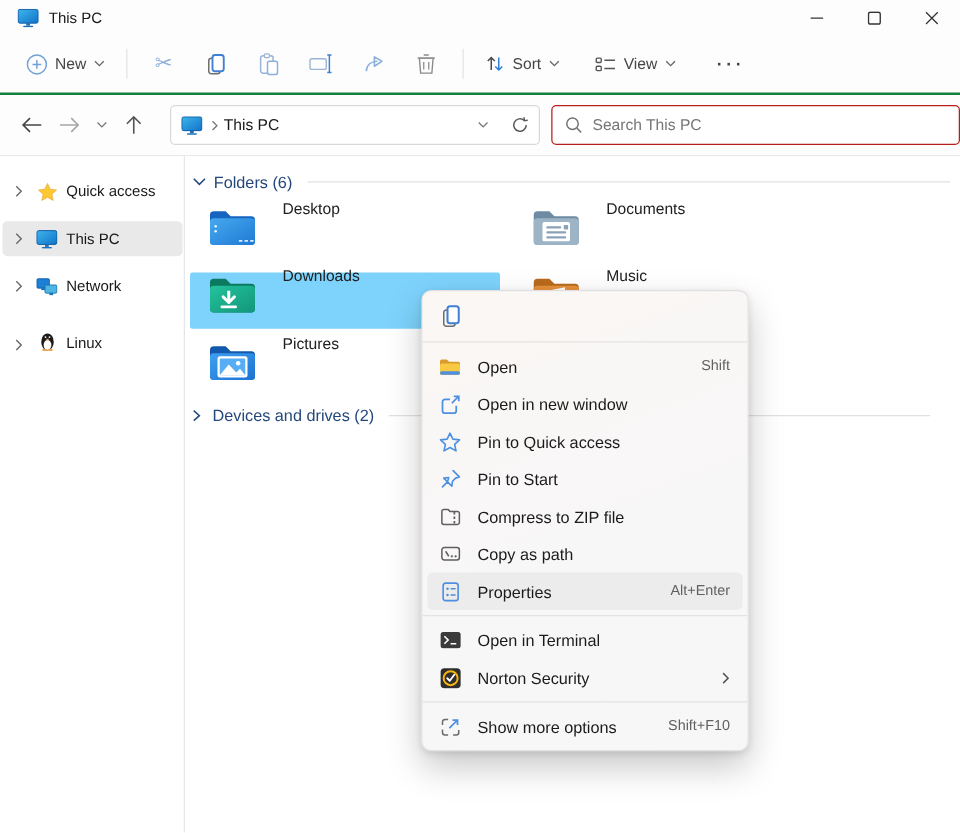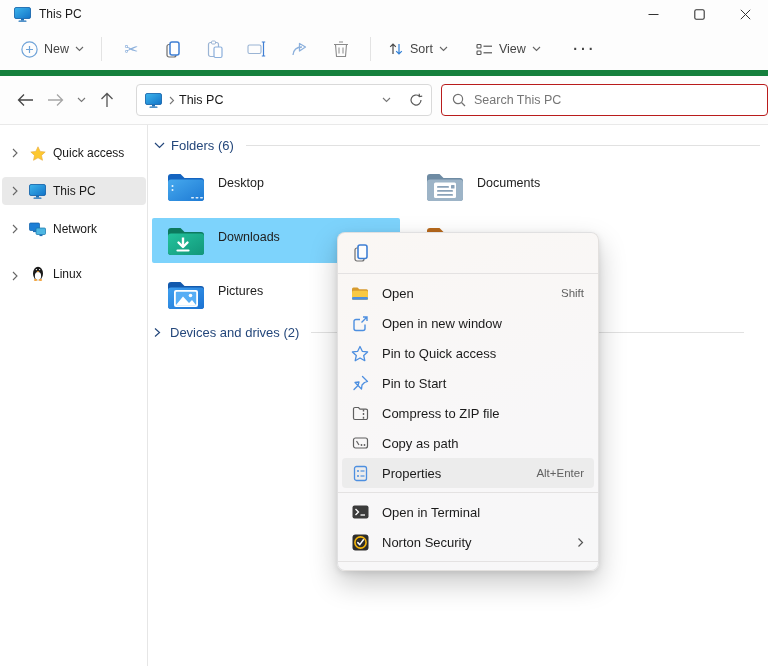--- a/index.html
+++ b/index.html
@@ -7,21 +7,21 @@
   body { font-family:"Liberation Sans","DejaVu Sans",sans-serif; background:#fff; color:#1b1b1b; position:relative; font-size:12px; }
 
   
   .titlebar { position:absolute; left:0; top:0; width:768px; height:28px; background:#fdfdfd; display:flex; align-items:center; }
   .titlebar .app-icon { margin-left:14px; width:17px; height:15px; }
   .titlebar .title { margin-left:8px; font-size:12px; color:#191919; }
   .win-controls { position:absolute; right:0; top:0; height:28px; display:flex; }
   .win-btn { width:46px; height:28px; display:flex; align-items:center; justify-content:center; }
 
   
-  .toolbar { position:absolute; left:0; top:28px; width:768px; height:48px; background:#fdfdfd; border-bottom:6px solid #15803d; display:flex; align-items:center; }
+  .toolbar { position:absolute; left:0; top:28px; width:768px; height:48px; background:#fdfdfd; border-bottom:2px solid #15803d; display:flex; align-items:center; }
   .tb-btn { display:flex; align-items:center; gap:6px; height:34px; padding:0 9px; border-radius:4px; color:#454545; font-size:12.5px; }
   .tb-icon-btn { width:42px; height:34px; display:flex; align-items:center; justify-content:center; border-radius:4px; }
   .tb-divider { width:1px; height:24px; background:#e3e3e3; margin:0 8px; }
   .scissors { font-size:17px; color:#8cb0dc; }
   .dots { letter-spacing:3px; font-weight:bold; color:#454545; font-size:14px; }
 
   
   .navrow { position:absolute; left:0; top:76px; width:768px; height:49px; background:#fdfdfd; border-bottom:1px solid #e9e9e9; display:flex; align-items:center; }
   .nav-btn { width:30px; height:30px; display:flex; align-items:center; justify-content:center; border-radius:4px; }
   .addressbar { margin-left:14px; width:296px; height:32px; border:1px solid #d9d9d9; border-radius:4px; background:#fff; display:flex; align-items:center; padding:0 8px; }
@@ -35,21 +35,21 @@
   .side-item { position:absolute; left:2px; width:144px; height:28px; display:flex; align-items:center; border-radius:4px; }
   .side-item.selected { background:#e9e9e9; }
   .side-item .chev { margin-left:8px; width:10px; }
   .side-item .sicon { margin-left:9px; width:17px; display:flex; justify-content:center; }
   .side-item .slabel { margin-left:7px; font-size:12px; color:#191919; }
 
   
   .content { position:absolute; left:148px; top:125px; right:0; bottom:0; background:#fff; }
   .group-header { position:absolute; display:flex; align-items:center; color:#24477b; font-size:13px; }
   .group-header .gline { height:1px; background:#e1e1e1; flex:1; margin-left:12px; }
-  .tile { position:absolute; width:248px; height:45px; display:flex; align-items:center; border-radius:2px; }
+  .tile { position:absolute; width:248px; height:45px; display:flex; align-items:flex-start; border-radius:2px;gap:8px; }
   .tile.selected { background:#7dd3fc; }
   .tile .ficon { margin-left:14px; width:40px; height:36px; }
   .tile .fname { margin-left:12px; font-size:12.5px; color:#202020; position:relative; top:-4px; }
 
   
   .ctx-menu { position:absolute; left:337px; top:232px; width:262px; background:linear-gradient(160deg,#faf7f4 0%,#f8f7f8 60%,#f7f7f8 100%); border:1px solid rgba(0,0,0,0.09); border-radius:8px; box-shadow:0 12px 28px rgba(0,0,0,0.22), 0 2px 6px rgba(0,0,0,0.10); z-index:10; overflow:hidden; }
   .ctx-quick { height:40px; display:flex; align-items:center; padding-left:8px; }
   .ctx-quick-btn { width:30px; height:30px; display:flex; align-items:center; justify-content:center; border-radius:4px; }
   .ctx-sep { height:1px; background:#e4e2e2; }
   .ctx-list { padding:4px 0; }
@@ -481,14 +481,24 @@
           </svg>
         </span>
       <span class="clabel">Norton Security</span>
       <svg width="7" height="11" viewBox="0 0 7 11">
           <polyline points="1.5,1.5 5.5,5.5 1.5,9.5" fill="none" stroke="#555" stroke-width="1.2"></polyline>
         </svg>
     </div>
 
     <div class="ctx-inner-sep"></div>
 
+    <div class="ctx-item">
+      <span class="cicon">
+          <svg width="17" height="17" viewBox="0 0 17 17">
+            <path d="M6.5 2.5 H4 a2 2 0 0 0-2 2 v2.5 M2 10.5 v2.5 a2 2 0 0 0 2 2 h2.5 M10.5 15 h2.5 a2 2 0 0 0 2-2 v-2" fill="none" stroke="#6b6b6b" stroke-width="1.2"></path>
+            <path d="M7.5 9.5 L14 3 M10 3 h4 v4" fill="none" stroke="#4d8fe0" stroke-width="1.4"></path>
+          </svg>
+        </span>
+      <span class="clabel">Show more options</span>
+      <span class="cshort">Shift+F10</span>
+    </div>
   </div>
 </div>
 
 </body></html>

